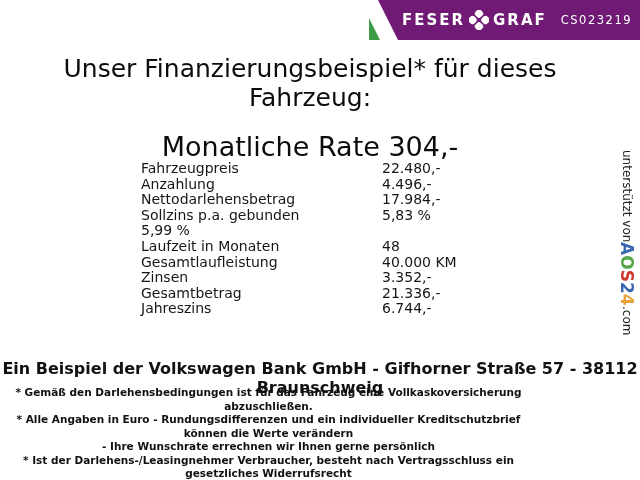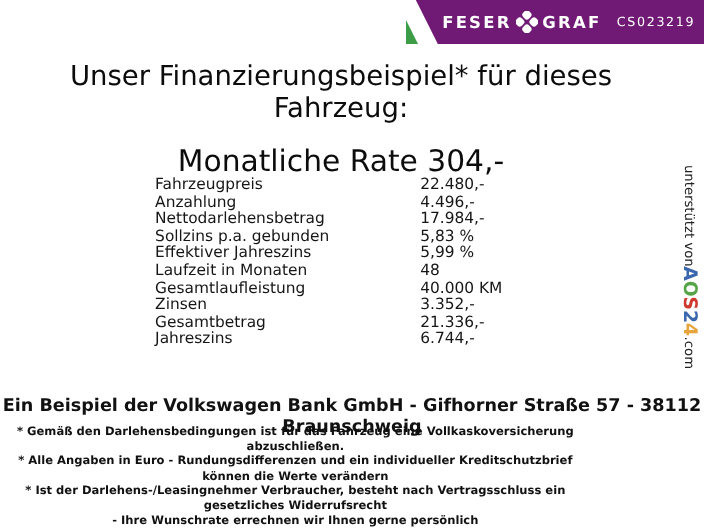--- a/index.html
+++ b/index.html
@@ -99,21 +99,20 @@
   </div>
   <div class="fin-row">
     <div class="fin-label">Nettodarlehensbetrag</div>
     <div class="fin-value">17.984,-</div>
   </div>
   <div class="fin-row">
     <div class="fin-label">Sollzins p.a. gebunden</div>
     <div class="fin-value">5,83 %</div>
   </div>
   <div class="fin-row">
-    <div class="fin-label">Effektiver Jahreszins</div>
     <div class="fin-value">5,99 %</div>
   </div>
   <div class="fin-row">
     <div class="fin-label">Laufzeit in Monaten</div>
     <div class="fin-value">48</div>
   </div>
   <div class="fin-row">
     <div class="fin-label">Gesamtlaufleistung</div>
     <div class="fin-value">40.000 KM</div>
   </div>
@@ -128,22 +127,22 @@
   <div class="fin-row">
     <div class="fin-label">Jahreszins</div>
     <div class="fin-value">6.744,-</div>
   </div>
 </div>
 
 <div class="bank-line">Ein Beispiel der Volkswagen Bank GmbH - Gifhorner Straße 57 - 38112 Braunschweig</div>
 <div class="notes">
   <div>* Gemäß den Darlehensbedingungen ist für das Fahrzeug eine Vollkaskoversicherung abzuschließen.</div>
   <div>* Alle Angaben in Euro - Rundungsdifferenzen und ein individueller Kreditschutzbrief können die Werte verändern</div>
+  <div>- Ihre Wunschrate errechnen wir Ihnen gerne persönlich</div>
   <div>* Ist der Darlehens-/Leasingnehmer Verbraucher, besteht nach Vertragsschluss ein gesetzliches Widerrufsrecht</div>
-  <div>- Ihre Wunschrate errechnen wir Ihnen gerne persönlich</div>
   <div>nach § 495 BGB.</div>
 </div>
 
 <div class="side-credit">
   <span>unterstützt von </span>
   <span class="side-logo"><span style="color: rgb(58, 103, 174);">A</span><span style="color: rgb(85, 165, 70);">O</span><span style="color: rgb(208, 57, 46);">S</span><span style="color: rgb(58, 103, 174);">2</span><span style="color: rgb(232, 163, 59);">4</span></span>
   <span>.com</span>
 </div>
 
 </body></html>

